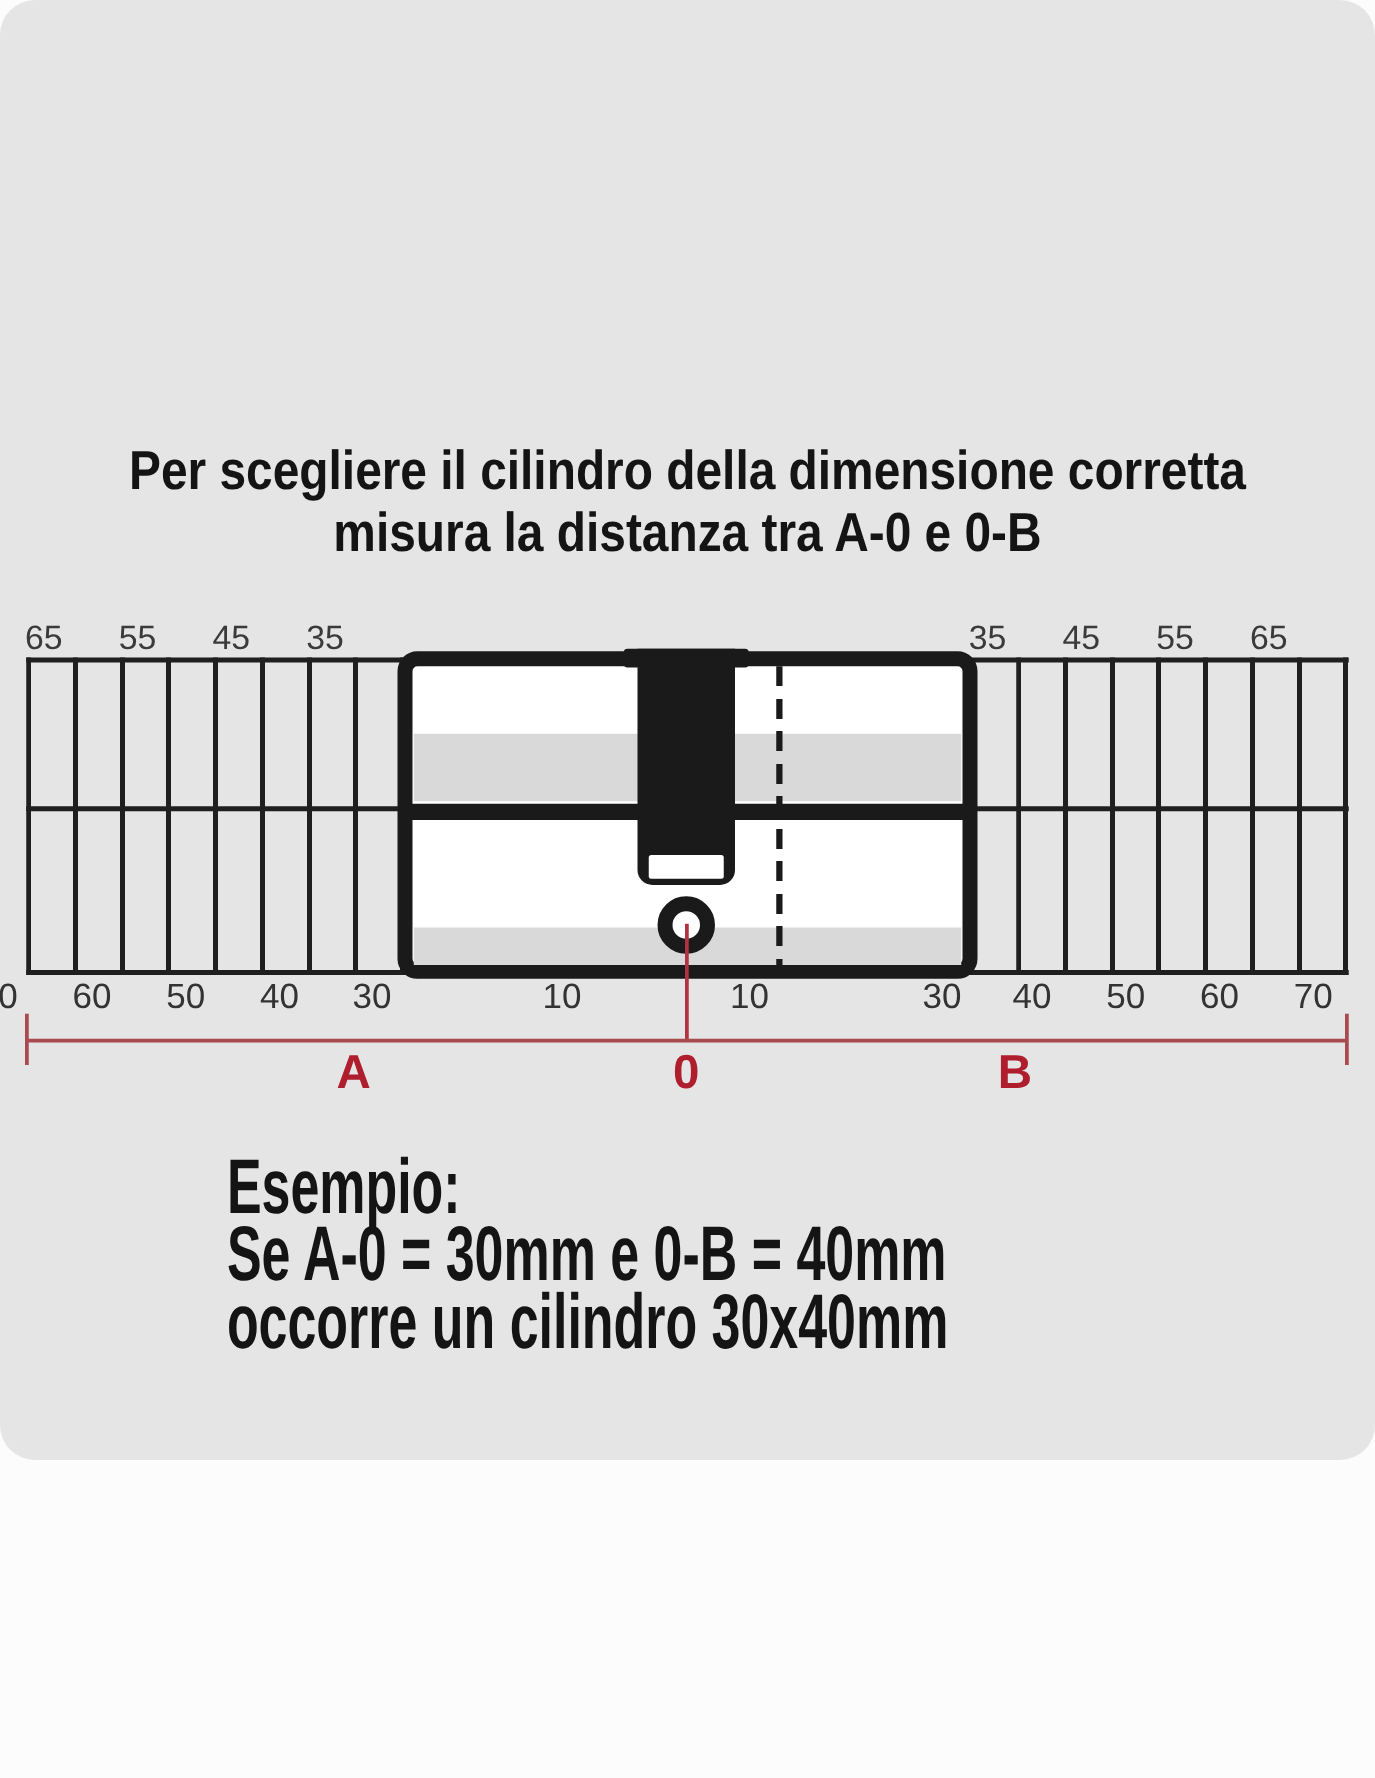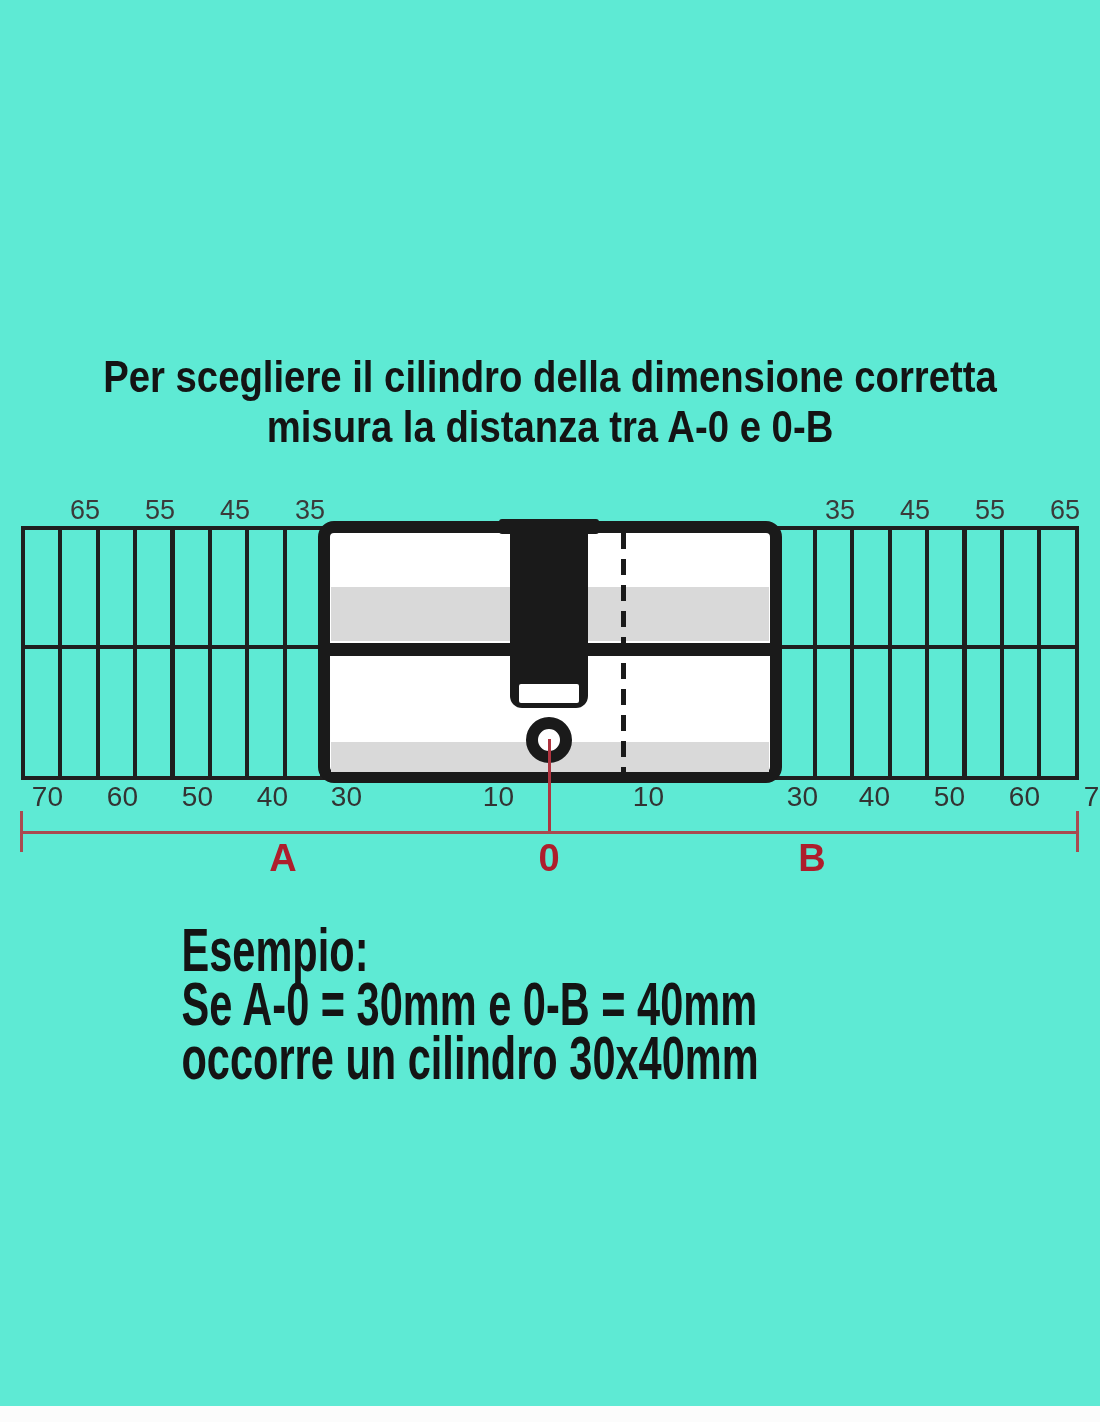--- a/index.html
+++ b/index.html
@@ -1,28 +1,28 @@
 <!DOCTYPE html>
 <html><head>
 <meta charset="utf-8">
 <style>
   html,body{margin:0;padding:0;}
   body{width:1100px;height:1422px;background:#fcfcfc;font-family:"Liberation Sans",sans-serif;}
-  #stage{position:relative;width:1100px;height:1406px;overflow:hidden;background:#5eead4;color:#1a1a1a;}
+  #stage{position:relative;width:1100px;height:1168px;overflow:hidden;background:#e5e5e5;color:#1a1a1a;border-radius:28px;}
 
   
   .title-block{position:absolute;left:0;top:352px;width:1100px;text-align:center;}
   .title-line{display:block;font-size:44px;font-weight:bold;line-height:50px;color:#141414;
               transform:scaleX(0.87);transform-origin:50% 50%;white-space:nowrap;}
 
   
   .hline{position:absolute;height:4px;background:#1f1f1f;}
   .vlines{position:absolute;top:526px;height:254px;
           background:repeating-linear-gradient(to right,#1f1f1f 0 4px,transparent 4px 37.375px);}
-  .rlabel{position:absolute;width:80px;text-align:right;font-size:27px;line-height:28px;color:#3a3a3a;}
+  .rlabel{position:absolute;width:80px;text-align:left;font-size:27px;line-height:28px;color:#3a3a3a;}
   .rlabel.top{top:496px;}
   .rlabel.bottom{top:783px;font-size:28px;color:#333;}
 
   
   .cylinder{position:absolute;left:318px;top:521px;width:464px;height:262px;background:#ffffff;
             border:12px solid #1a1a1a;border-radius:16px;box-sizing:border-box;z-index:3;}
   .band{position:absolute;background:#d9d9d9;z-index:4;}
   .band.upper{left:331px;top:587px;width:438px;height:54px;}
   .band.lower{left:331px;top:742px;width:438px;height:30px;}
   .midbar{position:absolute;left:320px;top:643px;width:460px;height:13px;background:#1a1a1a;z-index:5;}

